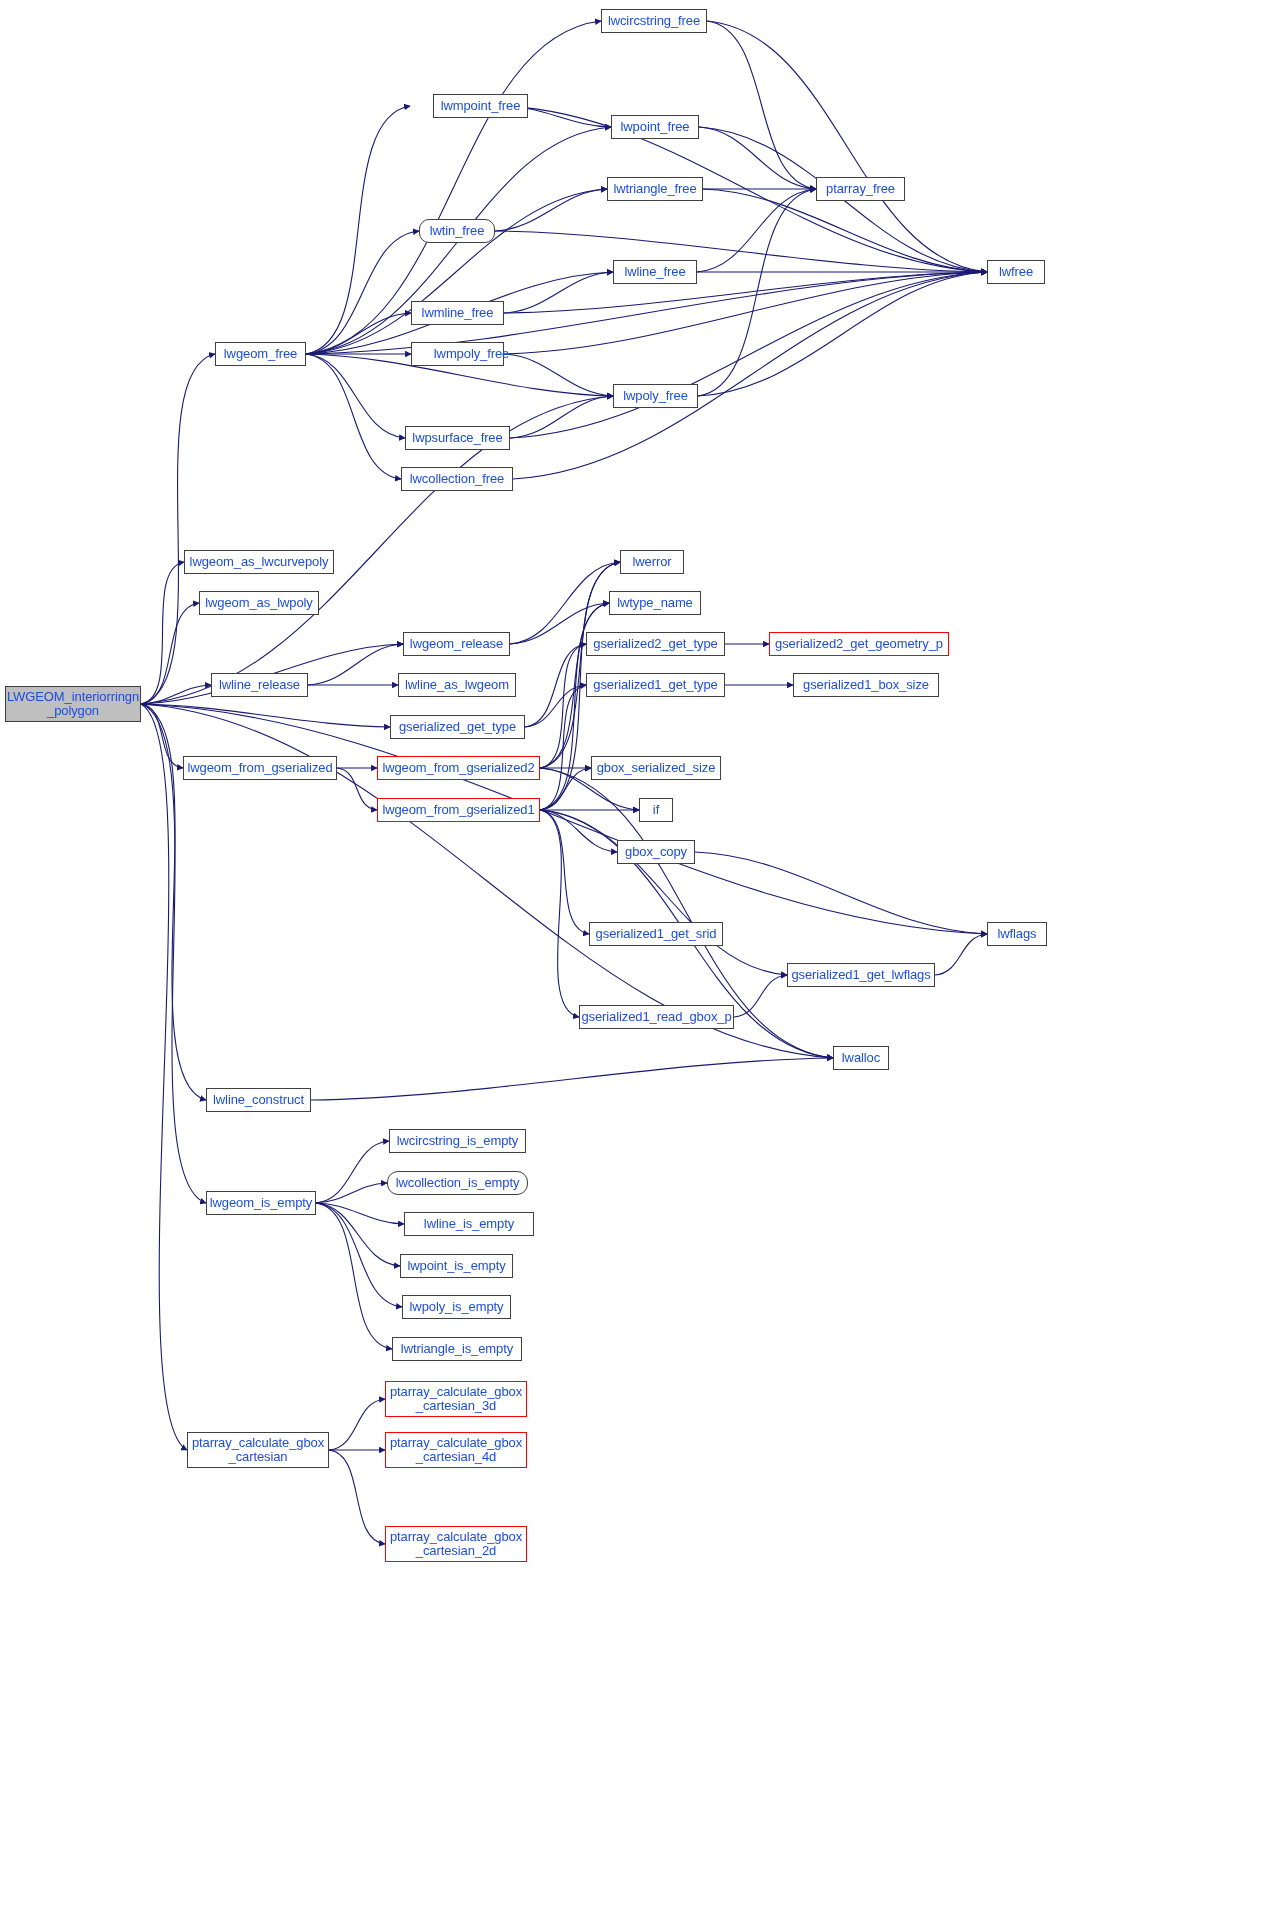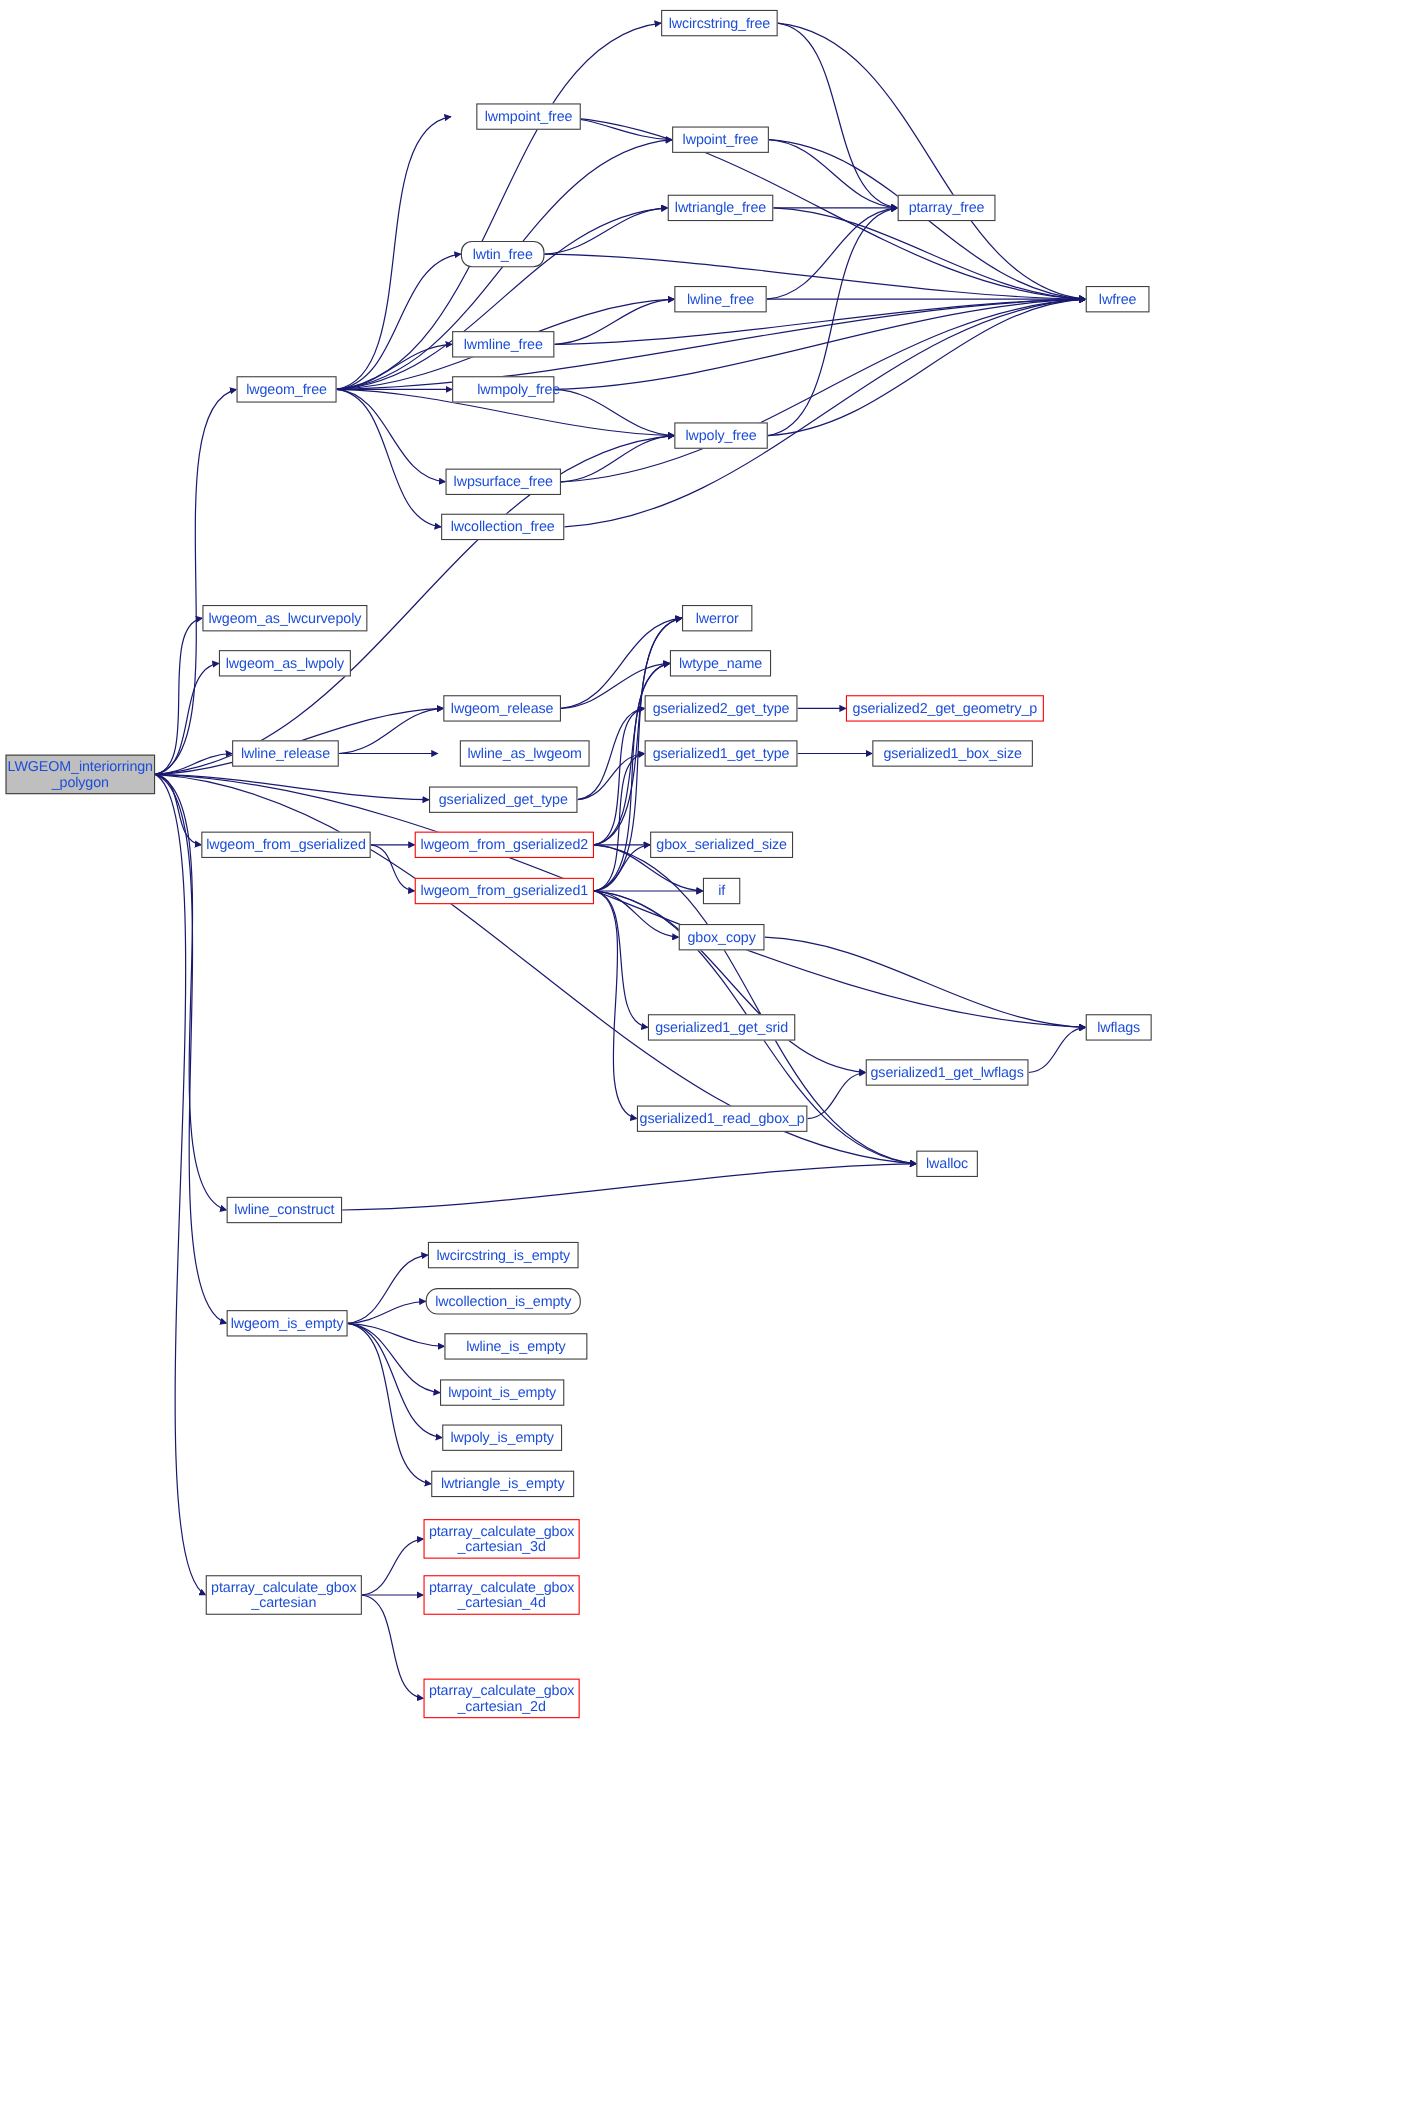--- a/index.html
+++ b/index.html
@@ -162,21 +162,21 @@
       <div class="node" style="left: 405px; top: 426px; width: 105px; height: 24px;">lwpsurface_free</div>
       <div class="node" style="left: 401px; top: 467px; width: 112px; height: 24px;">lwcollection_free</div>
       <div class="node" style="left: 184px; top: 550px; width: 150px; height: 24px;">lwgeom_as_lwcurvepoly</div>
       <div class="node" style="left: 620px; top: 550px; width: 64px; height: 24px;">lwerror</div>
       <div class="node" style="left: 199px; top: 591px; width: 120px; height: 24px;">lwgeom_as_lwpoly</div>
       <div class="node" style="left: 609px; top: 591px; width: 92px; height: 24px;">lwtype_name</div>
       <div class="node" style="left: 403px; top: 632px; width: 107px; height: 24px;">lwgeom_release</div>
       <div class="node" style="left: 586px; top: 632px; width: 139px; height: 24px;">gserialized2_get_type</div>
       <div class="node red" style="left: 769px; top: 632px; width: 180px; height: 24px;">gserialized2_get_geometry_p</div>
       <div class="node" style="left: 211px; top: 673px; width: 97px; height: 24px;">lwline_release</div>
-      <div class="node" style="left: 418px; top: 673px; width: 118px; height: 24px;">lwline_as_lwgeom</div>
+      <div class="node" style="left: 398px; top: 673px; width: 118px; height: 24px;">lwline_as_lwgeom</div>
       <div class="node" style="left: 586px; top: 673px; width: 139px; height: 24px;">gserialized1_get_type</div>
       <div class="node" style="left: 793px; top: 673px; width: 146px; height: 24px;">gserialized1_box_size</div>
       <div class="node" style="left: 390px; top: 715px; width: 135px; height: 24px;">gserialized_get_type</div>
       <div class="node" style="left: 183px; top: 756px; width: 154px; height: 24px;">lwgeom_from_gserialized</div>
       <div class="node red" style="left: 377px; top: 756px; width: 163px; height: 24px;">lwgeom_from_gserialized2</div>
       <div class="node" style="left: 591px; top: 756px; width: 130px; height: 24px;">gbox_serialized_size</div>
       <div class="node red" style="left: 377px; top: 798px; width: 163px; height: 24px;">lwgeom_from_gserialized1</div>
       <div class="node" style="left: 639px; top: 798px; width: 34px; height: 24px;">if</div>
       <div class="node" style="left: 617px; top: 840px; width: 78px; height: 24px;">gbox_copy</div>
       <div class="node" style="left: 987px; top: 922px; width: 60px; height: 24px;">lwflags</div>

